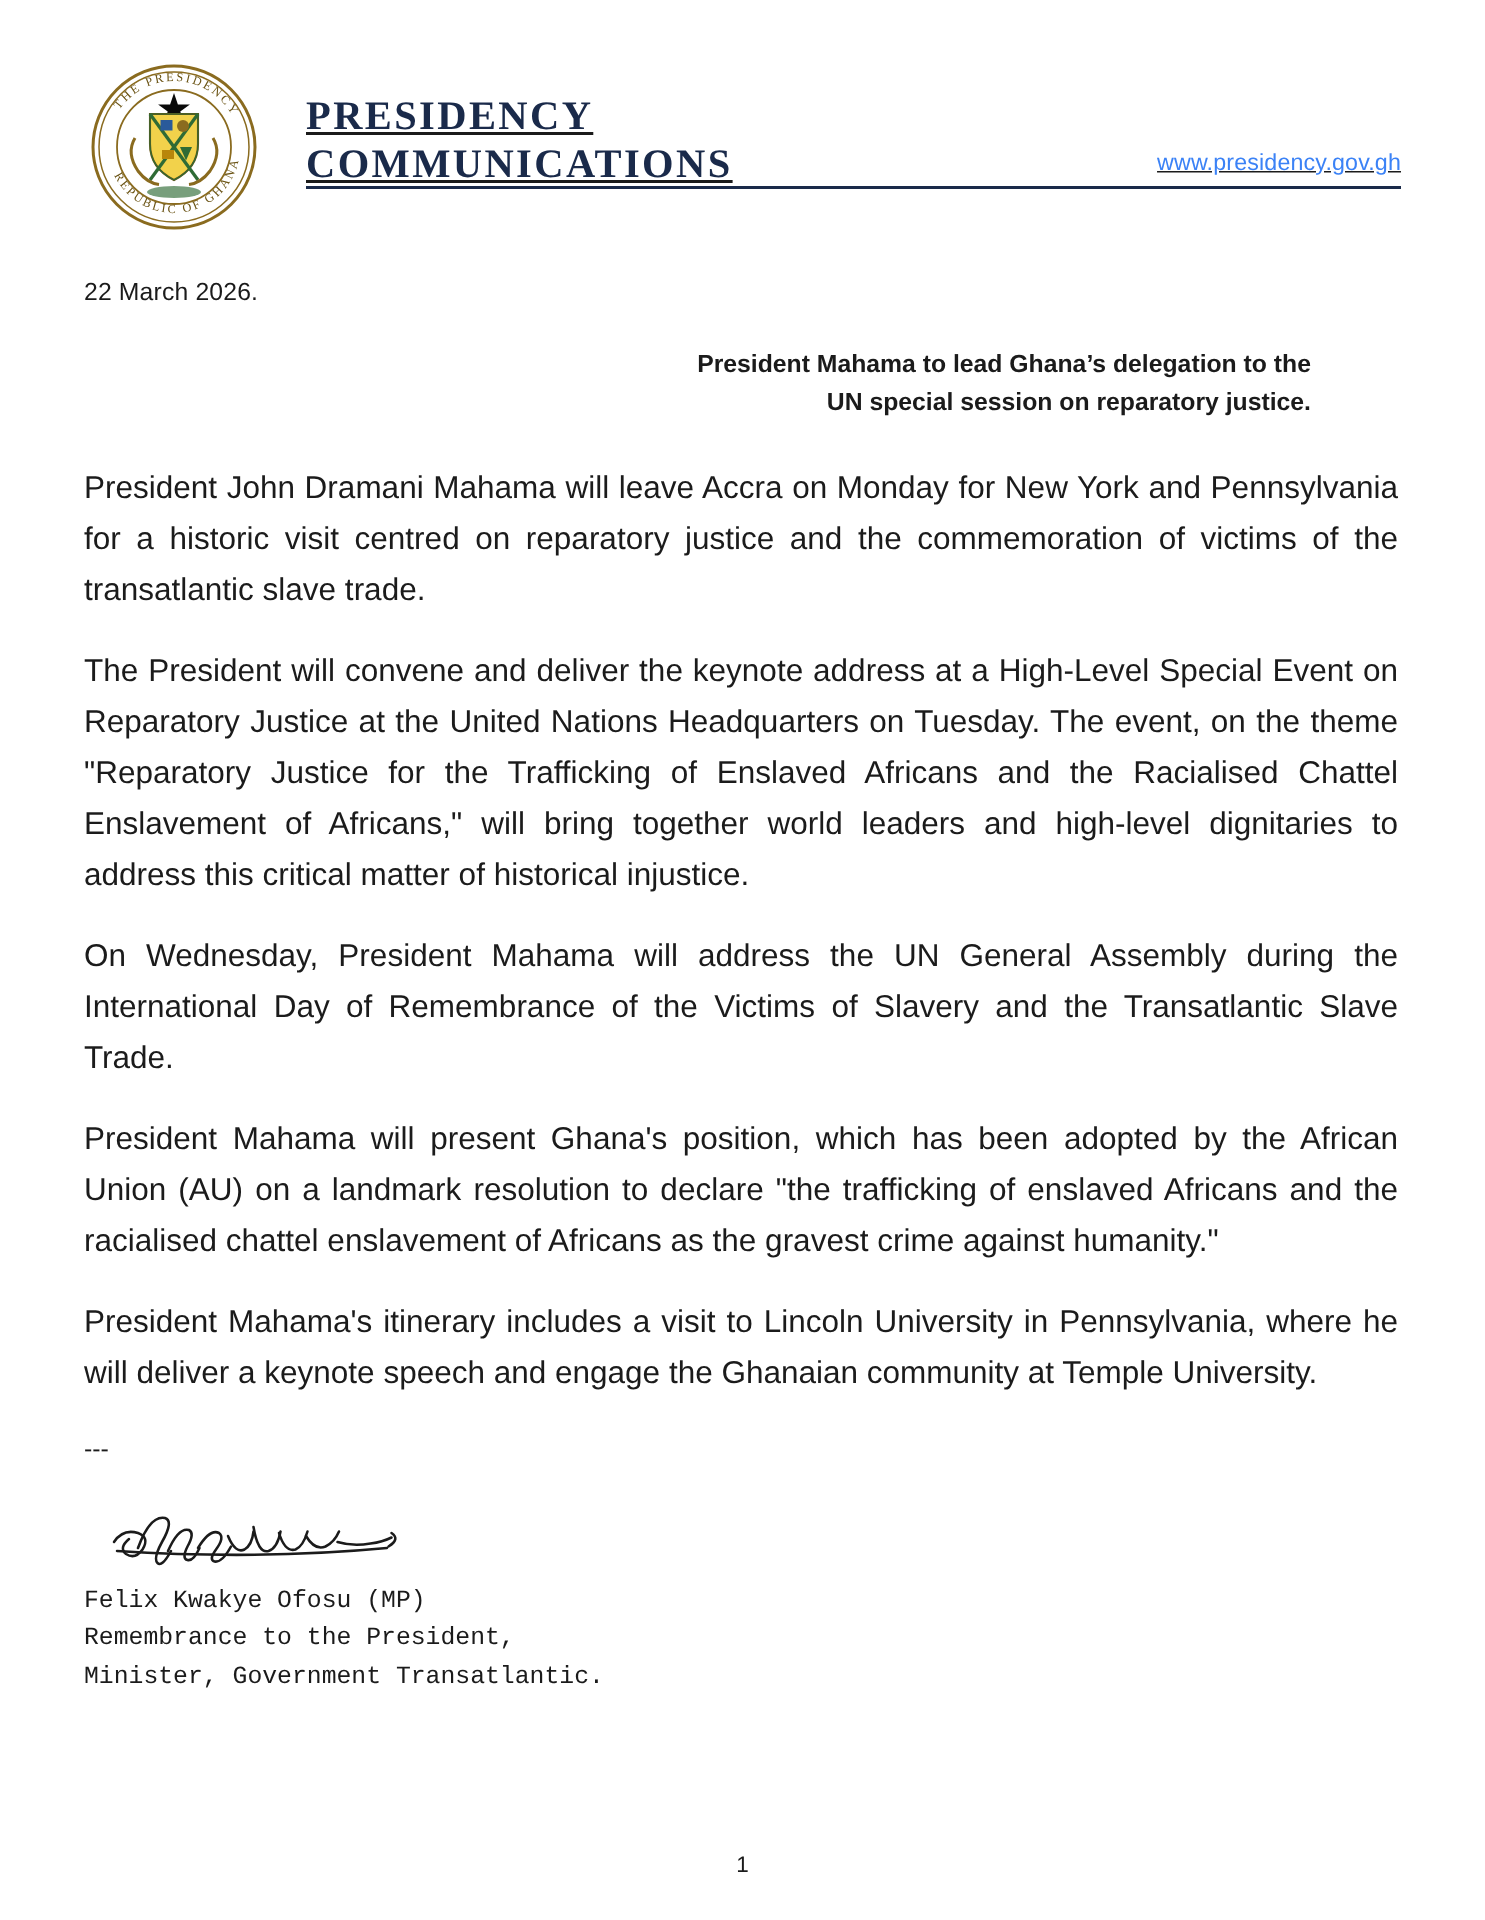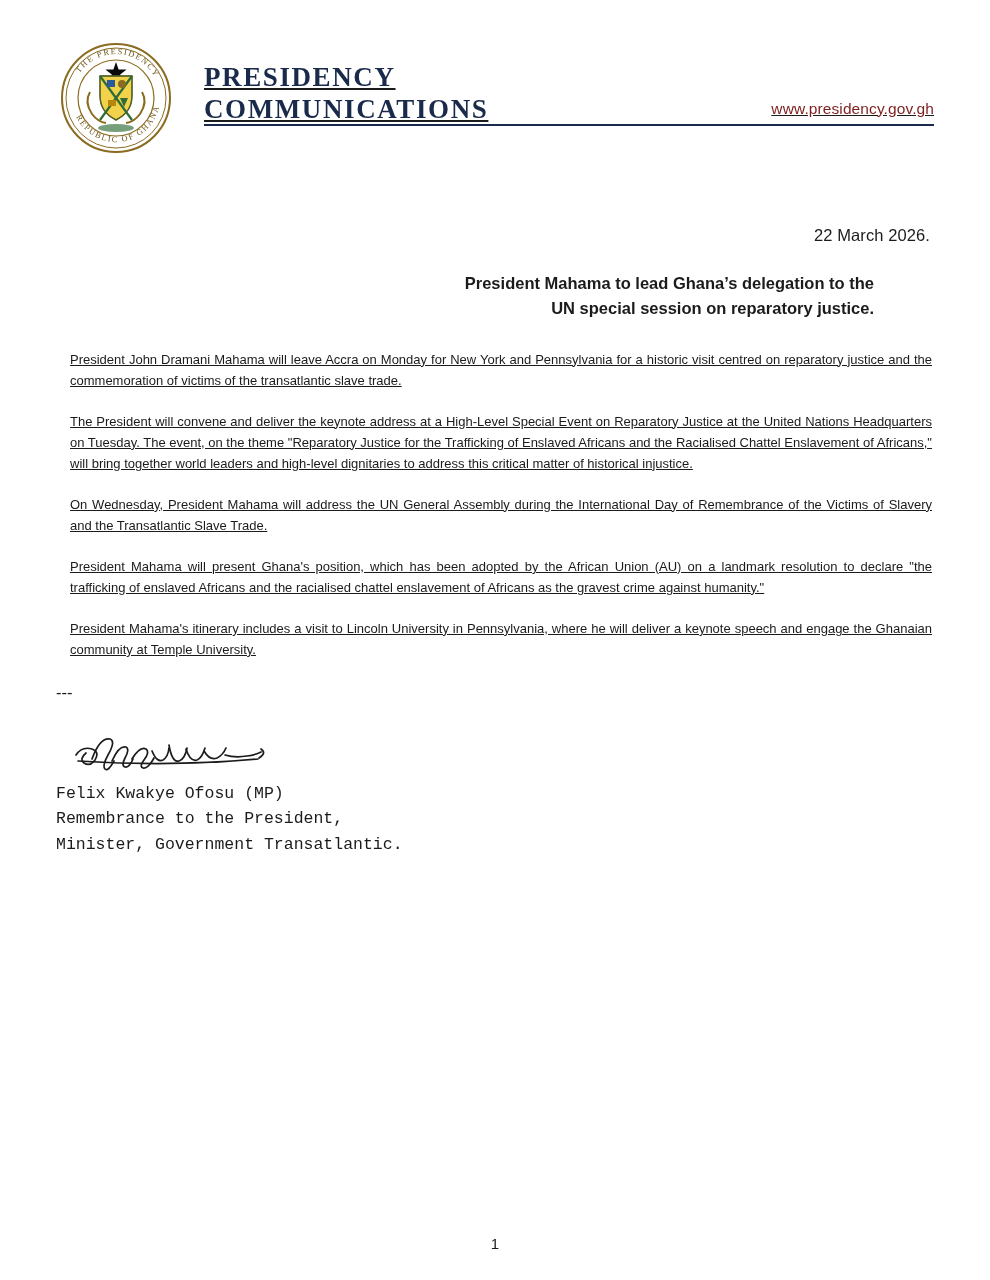--- a/index.html
+++ b/index.html
@@ -59,50 +59,48 @@
     width: 100%;
   }
   .head-url-row {
     display: flex;
     justify-content: flex-end;
     margin-top: -26px;
     margin-bottom: 4px;
   }
   .head-url {
     font-size: 15.5px;
-    color: #7f1d1d;
+    color: #3b82f6;
     letter-spacing: 0.1px;
   }
 
   
   .doc-date {
-    text-align: right;
     font-size: 16.5px;
-    margin-top: 72px;
+    margin-top: 32px;
     padding-right: 4px;
     letter-spacing: 0.1px;
   }
   .doc-title {
     text-align: right;
     font-weight: bold;
     font-size: 16.5px;
     line-height: 1.5;
     margin-top: 26px;
     padding: 0 60px;
   }
   .doc-body {
     margin-top: 28px;
   }
   .para {
-    font-size: 13px;
+    font-size: 21px;
     line-height: 1.62;
     text-align: justify;
-    margin: 0 0 20px 14px;
+    margin: 0 0 20px 0;
     padding-right: 2px;
-    text-decoration: underline;
   }
   .dashes {
     font-size: 16.6px;
     line-height: 1.62;
     margin: 18px 0 0 0;
   }
 
   
   .signature-block {
     margin-top: 24px;

